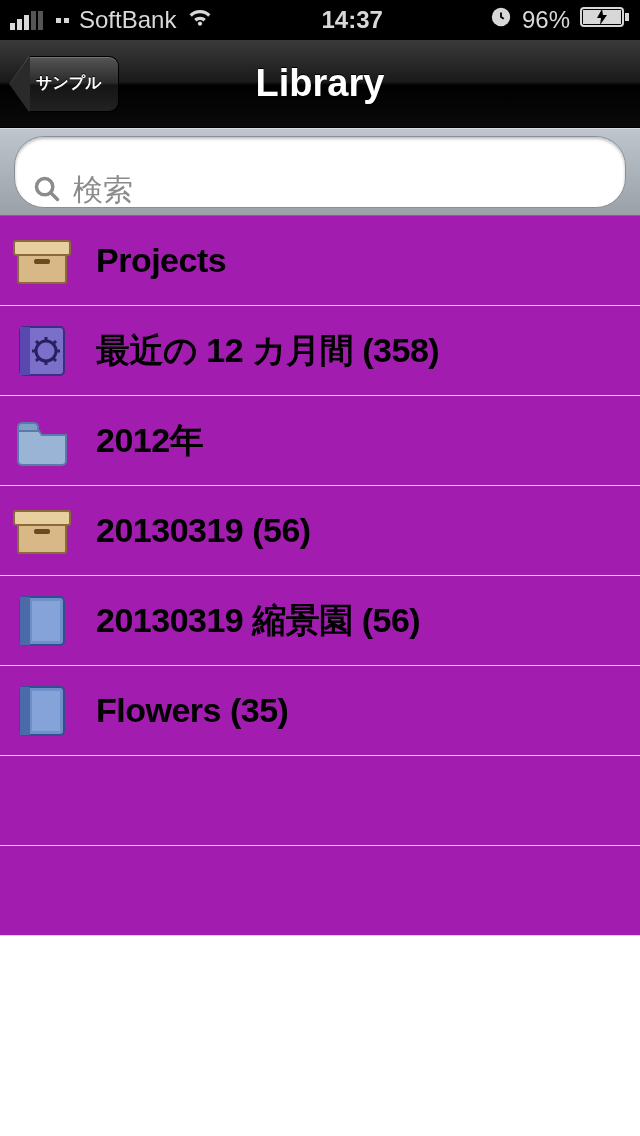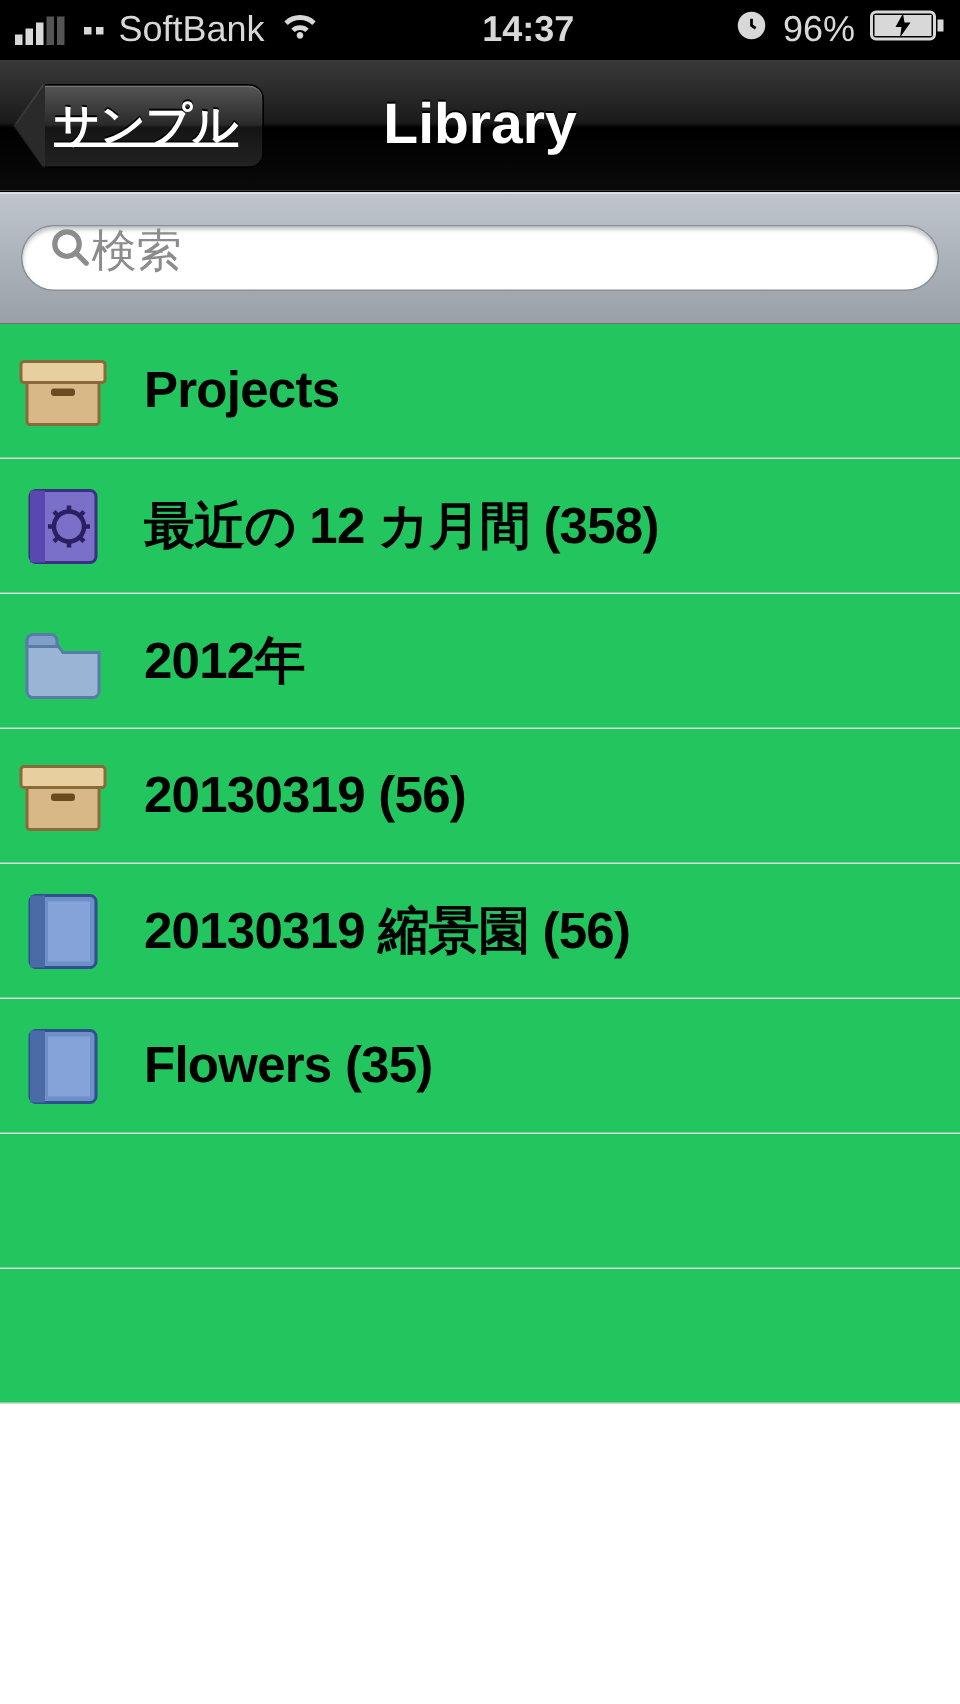--- a/index.html
+++ b/index.html
@@ -49,25 +49,24 @@
     font-size: 38px;
     font-weight: 700;
     text-shadow: 0 -1px 0 #000;
   }
   .back-button {
     margin-left: 10px;
     position: relative;
     height: 56px;
     display: flex;
     color: #fff;
-    font-size: 30px;
+    font-size: 16px;
     font-weight: 600;
     text-shadow: 0 -1px 0 #000;
     z-index: 2;
-    text-decoration: underline;
   }
   .back-button .bb-arrow {
     width: 0; height: 0;
     border-top: 28px solid transparent;
     border-bottom: 28px solid transparent;
     border-right: 20px solid #2a2a2a;
     filter: drop-shadow(-1px 0 0 rgba(255,255,255,.15));
   }
   .back-button .bb-body {
     height: 56px;
@@ -85,42 +84,43 @@
     height: 88px;
     background: linear-gradient(#bfc5cc, #9aa0a8);
     border-top: 1px solid #d8dde3;
     border-bottom: 1px solid #6d7279;
     display: flex;
     align-items: center;
     padding: 0 14px;
   }
   .search-field {
     flex: 1;
-    height: 44px;
+    height: 72px;
     background: #fff;
     border-radius: 30px;
     border: 1px solid #8a8f96;
     box-shadow: inset 0 2px 3px rgba(0,0,0,.25);
     display: flex;
-    align-items: flex-start;
+    align-items: flex-end;
     padding: 0 18px;
+    gap: 12px;
   }
   .search-field .mag svg { width: 28px; height: 28px; }
   .search-input {
     flex: 1;
     border: none;
     outline: none;
     font-size: 30px;
     color: #333;
     background: transparent;
   }
   .search-input::placeholder { color: #8c8c8c; }
 
   
-  .list { background: #22c55e; }
+  .list { background: #a21caf; }
   .row {
     height: 90px;
     display: flex;
     align-items: center;
     gap: 24px;
     padding: 0 12px;
     border-bottom: 1px solid #d9d9d9;
   }
   .row .icon { width: 60px; height: 60px; display:flex; align-items:center; justify-content:center; }
   .row .label {

